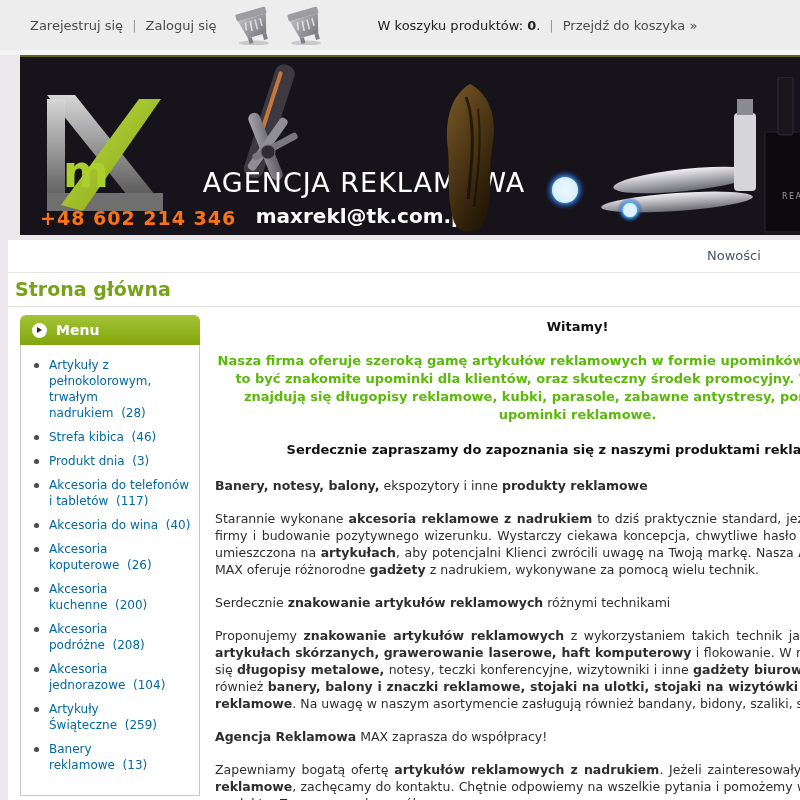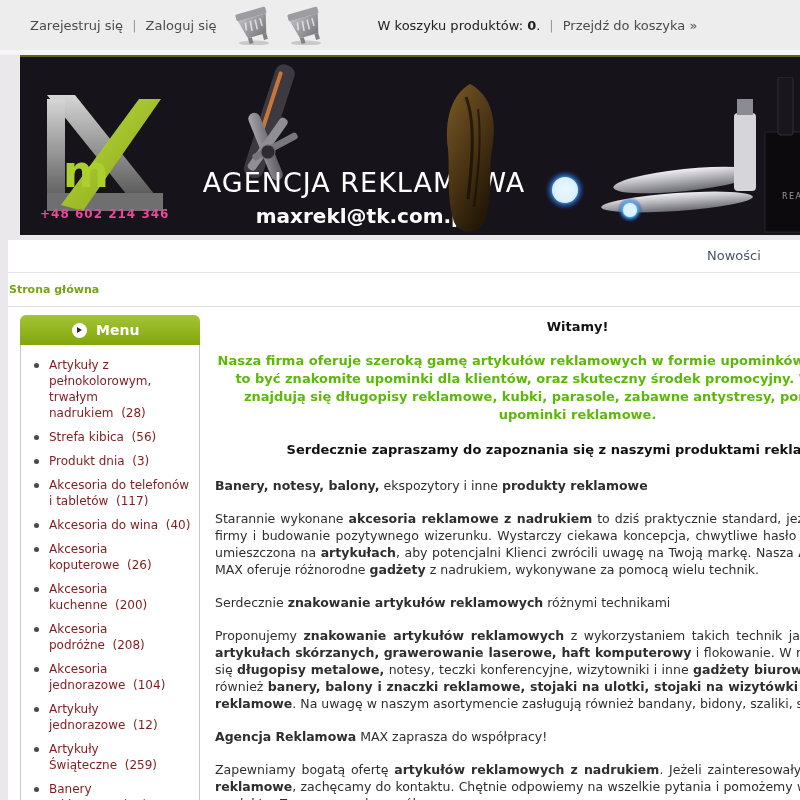--- a/index.html
+++ b/index.html
@@ -21,50 +21,50 @@
   
   .banner{position:absolute;left:20px;top:55px;width:980px;height:178px;
     background:#17131a;border-top:2px solid #61610f;}
   .banner *{position:absolute;}
   .logo-svg{left:15px;top:8px;}
   .knife-svg{left:170px;top:0;}
   .agencja{left:158px;top:110px;width:372px;text-align:center;color:#fff;
     font-size:27px;letter-spacing:1px;white-space:nowrap;}
   .b-email{left:158px;top:147px;width:372px;text-align:center;color:#fff;
     font-weight:bold;font-size:20px;}
-  .b-phone{left:20px;top:150px;color:#ec4899;font-weight:bold;font-size:12px;letter-spacing:1px;}
+  .b-phone{left:20px;top:150px;color:#f97316;font-weight:bold;font-size:19px;letter-spacing:1px;}
   .leather-svg{left:400px;top:22px;}
   .pen-svg{left:515px;top:95px;}
   .usb-svg{left:700px;top:20px;}
 
   
   .mainnav{position:absolute;top:240px;left:8px;width:992px;height:32px;background:#fff;
     border-bottom:1px solid #e6e6e6;}
   .mainnav a{position:absolute;left:699px;top:8px;font-size:13px;color:#49536b;text-decoration:none;}
   .crumbbar{position:absolute;top:273px;left:8px;width:992px;height:33px;background:#fff;
     border-bottom:1px solid #dedede;}
-  .crumbbar a{margin-left:1px;line-height:33px;color:#76a317;font-weight:bold;
-    font-size:11px;text-decoration:none;display:inline-block;}
+  .crumbbar a{margin-left:7px;line-height:33px;color:#76a317;font-weight:bold;
+    font-size:19px;text-decoration:none;display:inline-block;}
 
   
   .content{position:absolute;top:307px;left:8px;width:992px;height:793px;background:#fff;}
 
   .sidebar{position:absolute;left:12px;top:8px;width:180px;}
   .menu-head{height:30px;background:linear-gradient(#a3c437,#82a60c);
     border-radius:6px 6px 0 0;display:flex;align-items:center;color:#fff;
-    font-weight:bold;font-size:14px;padding-left:40px;}
+    font-weight:bold;font-size:14px;}
   .circ{width:15px;height:15px;background:#fff;border-radius:50%;
     margin:0 9px 0 12px;position:relative;flex:0 0 auto;}
   .circ::after{content:"";position:absolute;left:5px;top:4px;
     border-left:5px solid #2a2a2a;border-top:3.5px solid transparent;border-bottom:3.5px solid transparent;}
   .menu-list{border:1px solid #c9c9c9;border-top:none;padding:12px 4px 14px 8px;
     list-style:none;margin:0;}
   .menu-list li{display:flex;margin:0 0 8px 0;}
   .blt{flex:0 0 auto;width:5px;height:5px;border-radius:50%;background:#4a4a4a;margin:6px 10px 0 5px;}
-  .menu-list a{font-size:12px;line-height:16px;color:#7f1d1d;text-decoration:none;width:142px;display:inline-block;}
+  .menu-list a{font-size:12px;line-height:16px;color:#0369a1;text-decoration:none;width:142px;display:inline-block;}
   .cnt{white-space:nowrap;}
 
   .main{position:absolute;left:207px;top:0;width:725px;}
   .main p{margin:0;}
   .center-bold{text-align:center;font-weight:bold;font-size:13px;color:#111;}
   .green-p{text-align:center;font-weight:bold;font-size:13px;color:#5bb90a;line-height:18px;}
   .body-p{font-size:12.5px;color:#2e2e2e;line-height:17px;}
   .just{text-align:justify;}
   .mt12{margin-top:12px!important;} .mt18{margin-top:18px!important;}
   .mt20{margin-top:20px!important;} .mt16{margin-top:16px!important;}
@@ -235,21 +235,21 @@
         <span class="circ"></span>
         <span>Menu</span>
       </div>
       <ul class="menu-list">
         <li>
             <span class="blt"></span>
             <a href="#"><span>Artykuły z pełnokolorowym, trwałym nadrukiem</span>&nbsp;&nbsp;<span class="cnt">(28)</span></a>
           </li>
         <li>
             <span class="blt"></span>
-            <a href="#"><span>Strefa kibica</span>&nbsp;&nbsp;<span class="cnt">(56)</span></a>
+            <a href="#"><span>Strefa kibica</span>&nbsp;&nbsp;<span class="cnt">(46)</span></a>
           </li>
         <li>
             <span class="blt"></span>
             <a href="#"><span>Produkt dnia</span>&nbsp;&nbsp;<span class="cnt">(3)</span></a>
           </li>
         <li>
             <span class="blt"></span>
             <a href="#"><span>Akcesoria do telefonów i tabletów</span>&nbsp;&nbsp;<span class="cnt">(117)</span></a>
           </li>
         <li>
@@ -264,24 +264,20 @@
             <span class="blt"></span>
             <a href="#"><span>Akcesoria kuchenne</span>&nbsp;&nbsp;<span class="cnt">(200)</span></a>
           </li>
         <li>
             <span class="blt"></span>
             <a href="#"><span>Akcesoria podróżne</span>&nbsp;&nbsp;<span class="cnt">(208)</span></a>
           </li>
         <li>
             <span class="blt"></span>
             <a href="#"><span>Akcesoria jednorazowe</span>&nbsp;&nbsp;<span class="cnt">(104)</span></a>
-          </li>
-        <li>
-            <span class="blt"></span>
-            <a href="#"><span>Artykuły jednorazowe</span>&nbsp;&nbsp;<span class="cnt">(12)</span></a>
           </li>
         <li>
             <span class="blt"></span>
             <a href="#"><span>Artykuły Świąteczne</span>&nbsp;&nbsp;<span class="cnt">(259)</span></a>
           </li>
         <li>
             <span class="blt"></span>
             <a href="#"><span>Banery reklamowe</span>&nbsp;&nbsp;<span class="cnt">(13)</span></a>
           </li>
 

